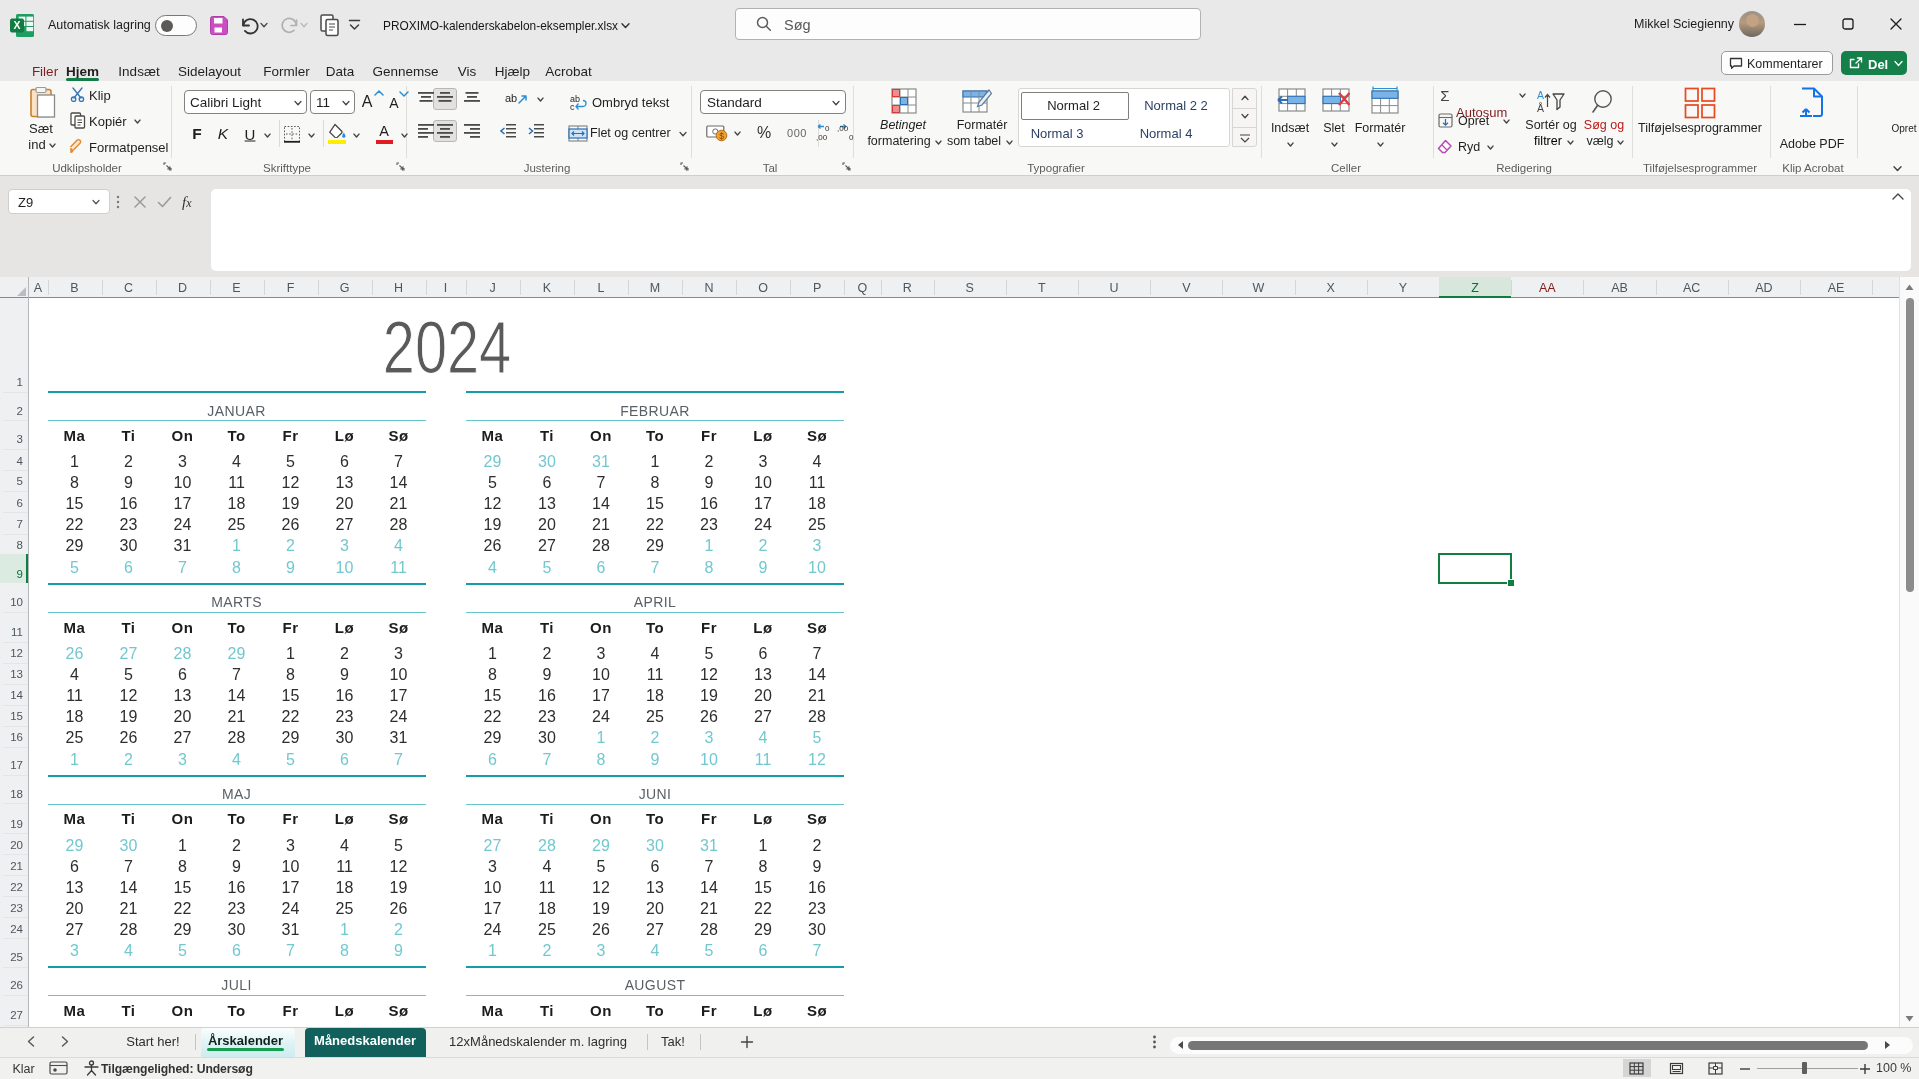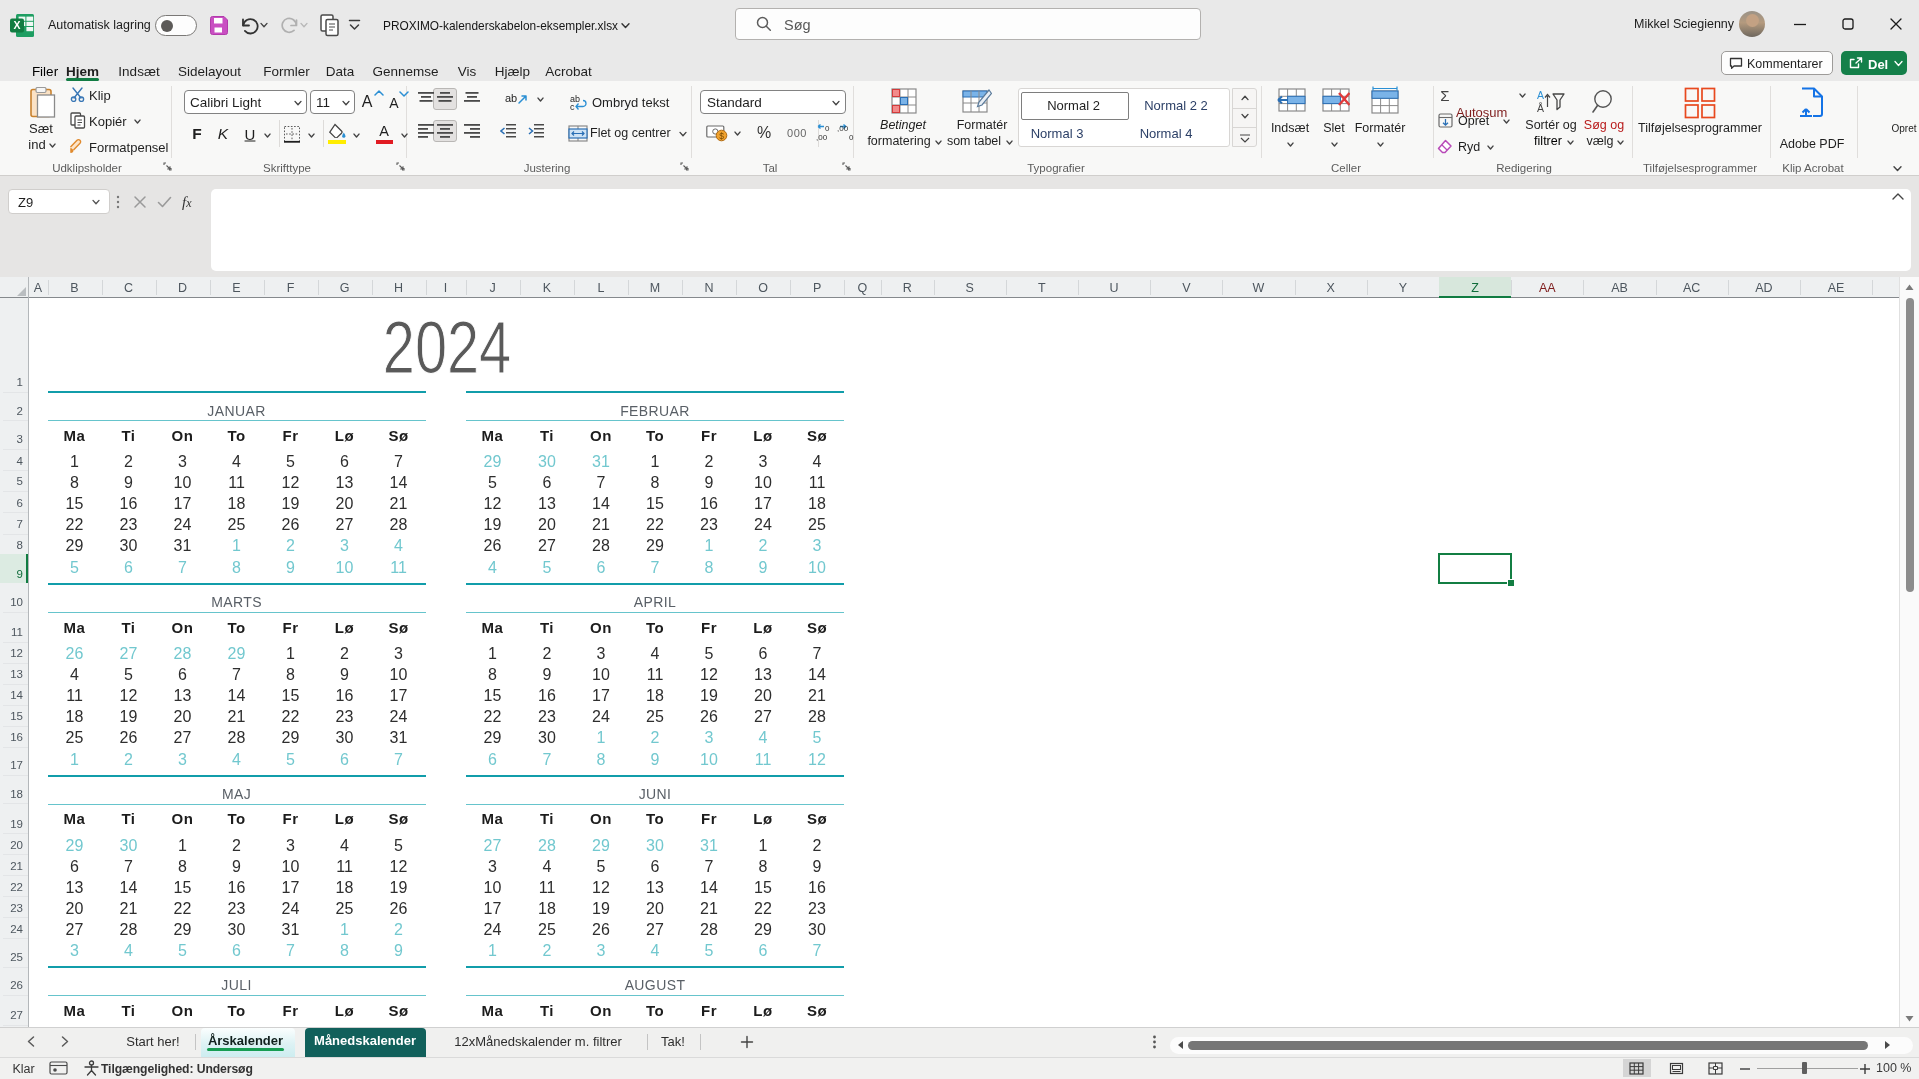--- a/index.html
+++ b/index.html
@@ -65,21 +65,21 @@
 <svg class="ab" style="left:1794px;top:23px" width="12" height="3" viewBox="0 0 12 3">
     <path d="M0 1.5 h12" stroke="#1a1a1a" stroke-width="1.3"></path>
   </svg>
 <svg class="ab" style="left:1842px;top:18px" width="12" height="12" viewBox="0 0 12 12">
     <rect x="1" y="1" width="10" height="10" rx="2" fill="none" stroke="#1a1a1a" stroke-width="1.3"></rect>
   </svg>
 <svg class="ab" style="left:1890px;top:18px" width="12" height="12" viewBox="0 0 12 12">
     <path d="M1 1 L11 11 M11 1 L1 11" stroke="#1a1a1a" stroke-width="1.3" stroke-linecap="round"></path>
   </svg>
 <div class="ab" style="left:0px;top:60px;width:1919px;height:21px;background:#e9e9e9;"></div>
-<div class="ab" style="left:45px;top:71px;transform:translate(-50%,-50%);font-size:13.5px;color:#000000;font-weight:400;white-space:nowrap;">Filer</div>
+<div class="ab" style="left:45px;top:71px;transform:translate(-50%,-50%);font-size:13.5px;color:#7f1d1d;font-weight:400;white-space:nowrap;">Filer</div>
 <div class="ab" style="left:82.5px;top:71px;transform:translate(-50%,-50%);font-size:13.5px;color:#1f1f1f;font-weight:600;white-space:nowrap;">Hjem</div>
 <div class="ab" style="left:139px;top:71px;transform:translate(-50%,-50%);font-size:13.5px;color:#1f1f1f;font-weight:400;white-space:nowrap;">Indsæt</div>
 <div class="ab" style="left:209.5px;top:71px;transform:translate(-50%,-50%);font-size:13.5px;color:#1f1f1f;font-weight:400;white-space:nowrap;">Sidelayout</div>
 <div class="ab" style="left:286.5px;top:71px;transform:translate(-50%,-50%);font-size:13.5px;color:#1f1f1f;font-weight:400;white-space:nowrap;">Formler</div>
 <div class="ab" style="left:340px;top:71px;transform:translate(-50%,-50%);font-size:13.5px;color:#1f1f1f;font-weight:400;white-space:nowrap;">Data</div>
 <div class="ab" style="left:405.5px;top:71px;transform:translate(-50%,-50%);font-size:13.5px;color:#1f1f1f;font-weight:400;white-space:nowrap;">Gennemse</div>
 <div class="ab" style="left:467px;top:71px;transform:translate(-50%,-50%);font-size:13.5px;color:#1f1f1f;font-weight:400;white-space:nowrap;">Vis</div>
 <div class="ab" style="left:512.5px;top:71px;transform:translate(-50%,-50%);font-size:13.5px;color:#1f1f1f;font-weight:400;white-space:nowrap;">Hjælp</div>
 <div class="ab" style="left:568.5px;top:71px;transform:translate(-50%,-50%);font-size:13.5px;color:#1f1f1f;font-weight:400;white-space:nowrap;">Acrobat</div>
 <div class="ab" style="left:66px;top:78px;width:33px;height:3px;background:#127c44;border-radius:2px;"></div>
@@ -934,21 +934,21 @@
 <svg class="ab" style="left:59px;top:1035px" width="12" height="13" viewBox="0 0 12 13">
     <path d="M3.5 2 L8.5 6.5 L3.5 11" fill="none" stroke="#5a5a5a" stroke-width="1.5" stroke-linecap="round" stroke-linejoin="round"></path>
   </svg>
 <div class="ab" style="left:153px;top:1040.5px;transform:translate(-50%,-50%);font-size:13px;color:#2e2e2e;font-weight:400;white-space:nowrap;">Start her!</div>
 <div class="ab" style="left:195px;top:1034px;width:1px;height:16px;background:#c4c4c4;"></div>
 <div class="ab" style="left:201px;top:1028px;width:94px;height:29px;background:linear-gradient(180deg,#fbfefe 0%,#ddf2f4 55%,#cdedf0 100%);border-radius:4px 4px 0 0;"></div>
 <div class="ab" style="left:245.5px;top:1040px;transform:translate(-50%,-50%);font-size:13px;color:#10201d;font-weight:700;white-space:nowrap;">Årskalender</div>
 <div class="ab" style="left:206.5px;top:1047.5px;width:77px;height:3.2px;background:#169d52;border-radius:2px;"></div>
 <div class="ab" style="left:305px;top:1028px;width:121px;height:29px;background:#11605b;border-radius:4px 4px 0 0;"></div>
 <div class="ab" style="left:365px;top:1040px;transform:translate(-50%,-50%);font-size:13px;color:#fff;font-weight:600;white-space:nowrap;">Månedskalender</div>
-<div class="ab" style="left:538px;top:1040.5px;transform:translate(-50%,-50%);font-size:13px;color:#2e2e2e;font-weight:400;white-space:nowrap;">12xMånedskalender m. filtrer</div>
+<div class="ab" style="left:538px;top:1040.5px;transform:translate(-50%,-50%);font-size:13px;color:#2e2e2e;font-weight:400;white-space:nowrap;">12xMånedskalender m. lagring</div>
 <div class="ab" style="left:647px;top:1034px;width:1px;height:16px;background:#c4c4c4;"></div>
 <div class="ab" style="left:673px;top:1040.5px;transform:translate(-50%,-50%);font-size:13px;color:#2e2e2e;font-weight:400;white-space:nowrap;">Tak!</div>
 <div class="ab" style="left:700px;top:1034px;width:1px;height:16px;background:#c4c4c4;"></div>
 <svg class="ab" style="left:740px;top:1035px" width="14" height="14" viewBox="0 0 14 14">
     <path d="M7 1.5 v11 M1.5 7 h11" stroke="#444" stroke-width="1.4" stroke-linecap="round"></path>
   </svg>
 <svg class="ab" style="left:1152px;top:1035px" width="5" height="14" viewBox="0 0 5 14">
     <circle cx="2.5" cy="2" r="1.4" fill="#555"></circle>
     <circle cx="2.5" cy="7" r="1.4" fill="#555"></circle>
     <circle cx="2.5" cy="12" r="1.4" fill="#555"></circle>

